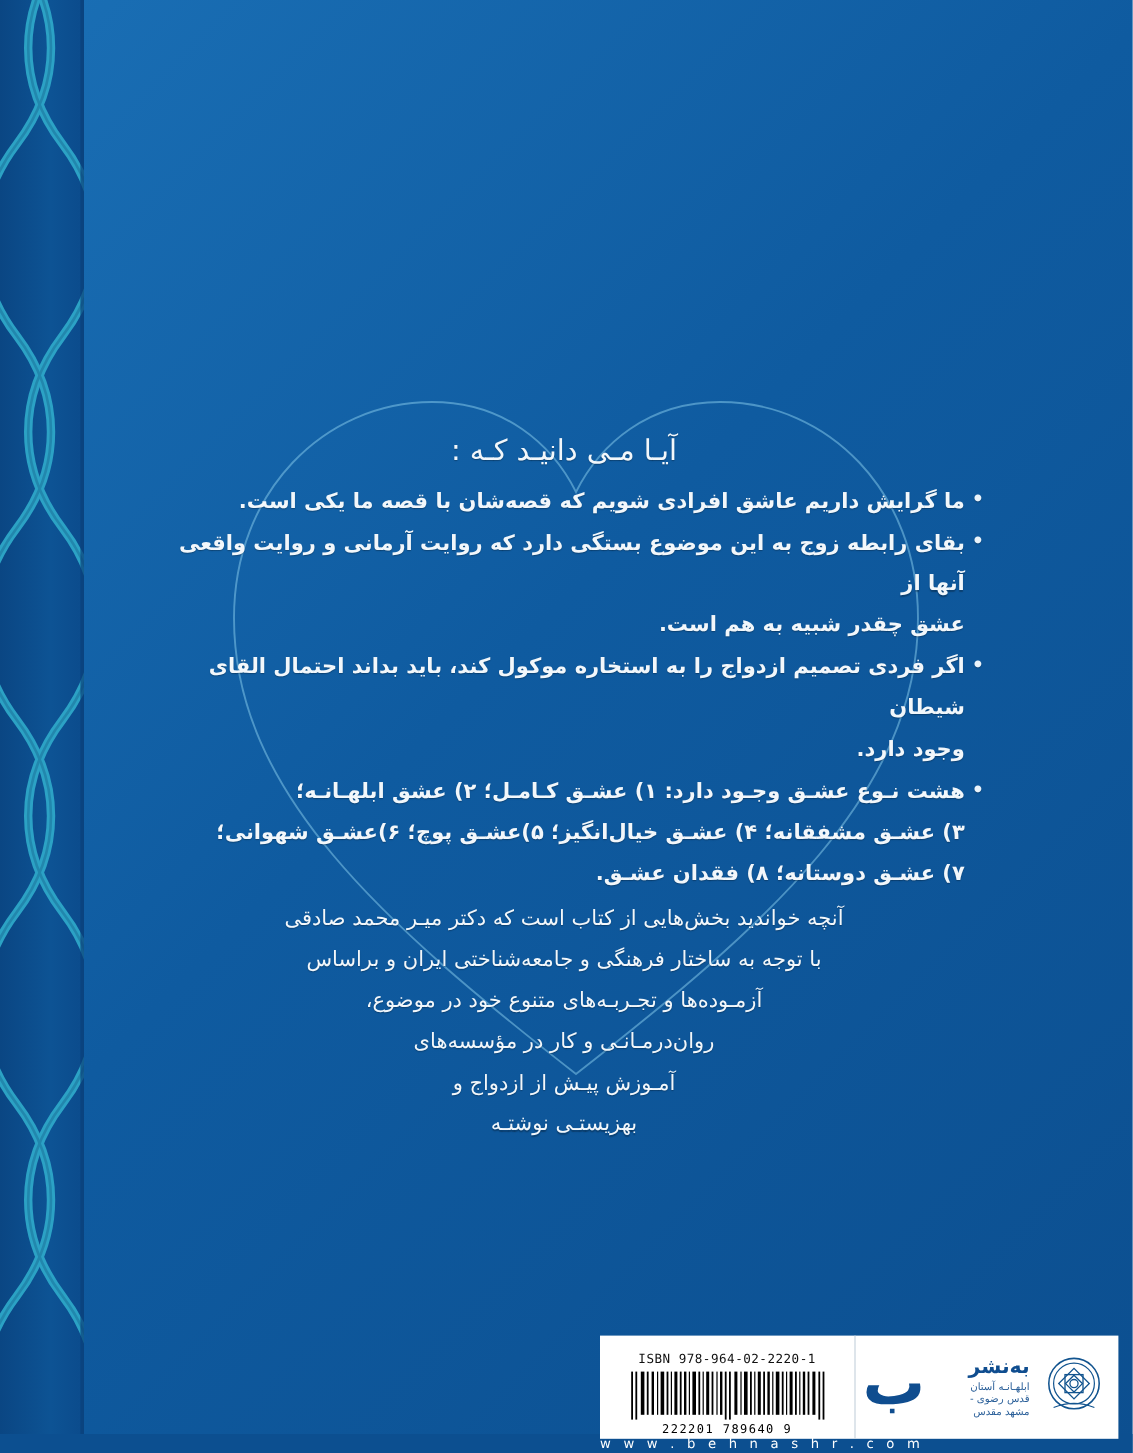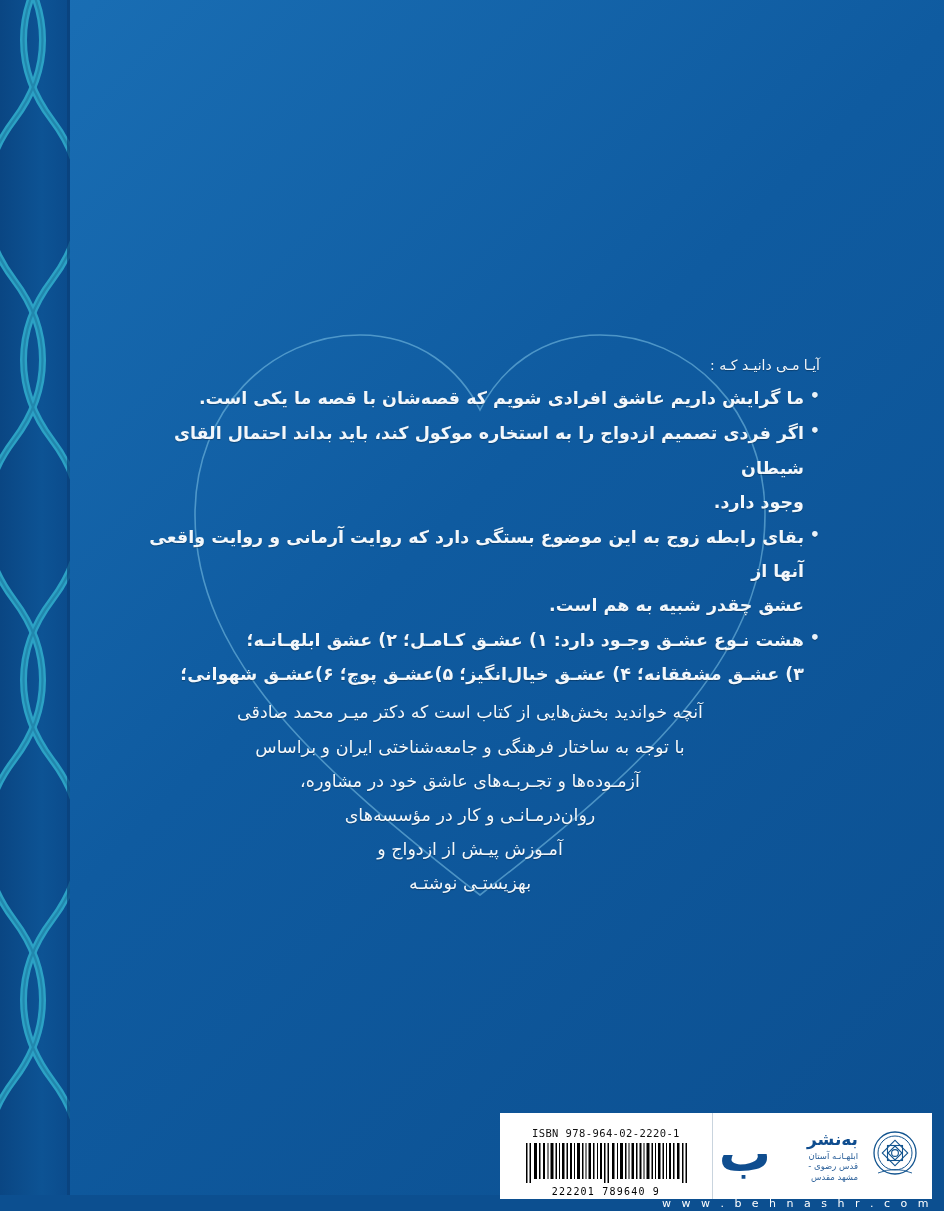--- a/index.html
+++ b/index.html
@@ -61,22 +61,23 @@
     top: 352px;
     width: 700px;
     text-align: right;
     direction: rtl;
     color: #f2f7fb;
     font-size: 17.5px;
     line-height: 1.95;
     text-shadow: 0 1px 1px rgba(0,0,0,.28);
   }
   #blurb .title {
+    text-align: center;
     letter-spacing: 3px;
-    font-size: 14px;
+    font-size: 24px;
     margin-bottom: 2px;
   }
   .bullets {
     list-style: none;
     margin: 0;
     padding: 0;
   }
   .bullets li {
     position: relative;
     padding-right: 16px;
@@ -176,21 +177,21 @@
     font-size: 10px;
     color: #000;
     letter-spacing: 1.2px;
     margin-top: 1px;
   }
   #website {
     position: absolute;
     left: 500px;
     bottom: 0px;
     width: 432px;
-    text-align: right;
+    text-align: left;
     color: #ffffff;
     font-size: 11px;
     letter-spacing: 3.5px;
     font-family: "DejaVu Sans", "Liberation Sans", sans-serif;
     height: 14px;
   }
   #bottom-strip {
     position: absolute;
     left: 0;
     bottom: 0;
@@ -225,37 +226,38 @@
   </div>
 
   <div id="blurb">
     <div class="title">آیـا مـی دانیـد کـه :</div>
 
     <ul class="bullets">
       <li>
         <span>ما گرایش داریم عاشق افرادی شویم که قصه‌شان با قصه ما یکی است.</span>
       </li>
       <li>
+        <span>بقای رابطه زوج به این موضوع بستگی دارد که روایت آرمانی و روایت واقعی آنها از</span>
+        <span class="b-line2">عشق چقدر شبیه به هم است.</span>
+      </li>
+      <li>
         <span>اگر فردی تصمیم ازدواج را به استخاره موکول کند، باید بداند احتمال القای شیطان</span>
         <span class="b-line2">وجود دارد.</span>
       </li>
       <li>
-        <span>بقای رابطه زوج به این موضوع بستگی دارد که روایت آرمانی و روایت واقعی آنها از</span>
-        <span class="b-line2">عشق چقدر شبیه به هم است.</span>
-      </li>
-      <li>
         <span>هشت نـوع عشـق وجـود دارد: ۱) عشـق کـامـل؛ ۲) عشق ابلهـانـه؛</span>
         <span class="b-line2">۳) عشـق مشفقانه؛ ۴) عشـق خیال‌انگیز؛ ۵)عشـق پوچ؛ ۶)عشـق شهوانی؛</span>
+        <span class="b-line2">۷) عشـق دوستانه؛  ۸) فقدان عشـق.</span>
       </li>
     </ul>
 
     <div class="para">
       <p>آنچه خواندید بخش‌هایی از کتاب است که دکتر میـر محمد صادقی</p>
       <p>با توجه به ساختار فرهنگی و جامعه‌شناختی ایران و براساس</p>
-      <p>آزمـوده‌ها و تجـربـه‌های عاشق خود در مشاوره،</p>
+      <p>آزمـوده‌ها و تجـربـه‌های متنوع خود در موضوع،</p>
       <p>روان‌درمـانـی و کار در مؤسسه‌های</p>
       <p>آمـوزش پیـش از ازدواج و</p>
       <p>بهزیستـی نوشتـه</p>
     </div>
   </div>
 
   <div id="bottom-strip"></div>
 
   <div id="bottom-bar">
 

